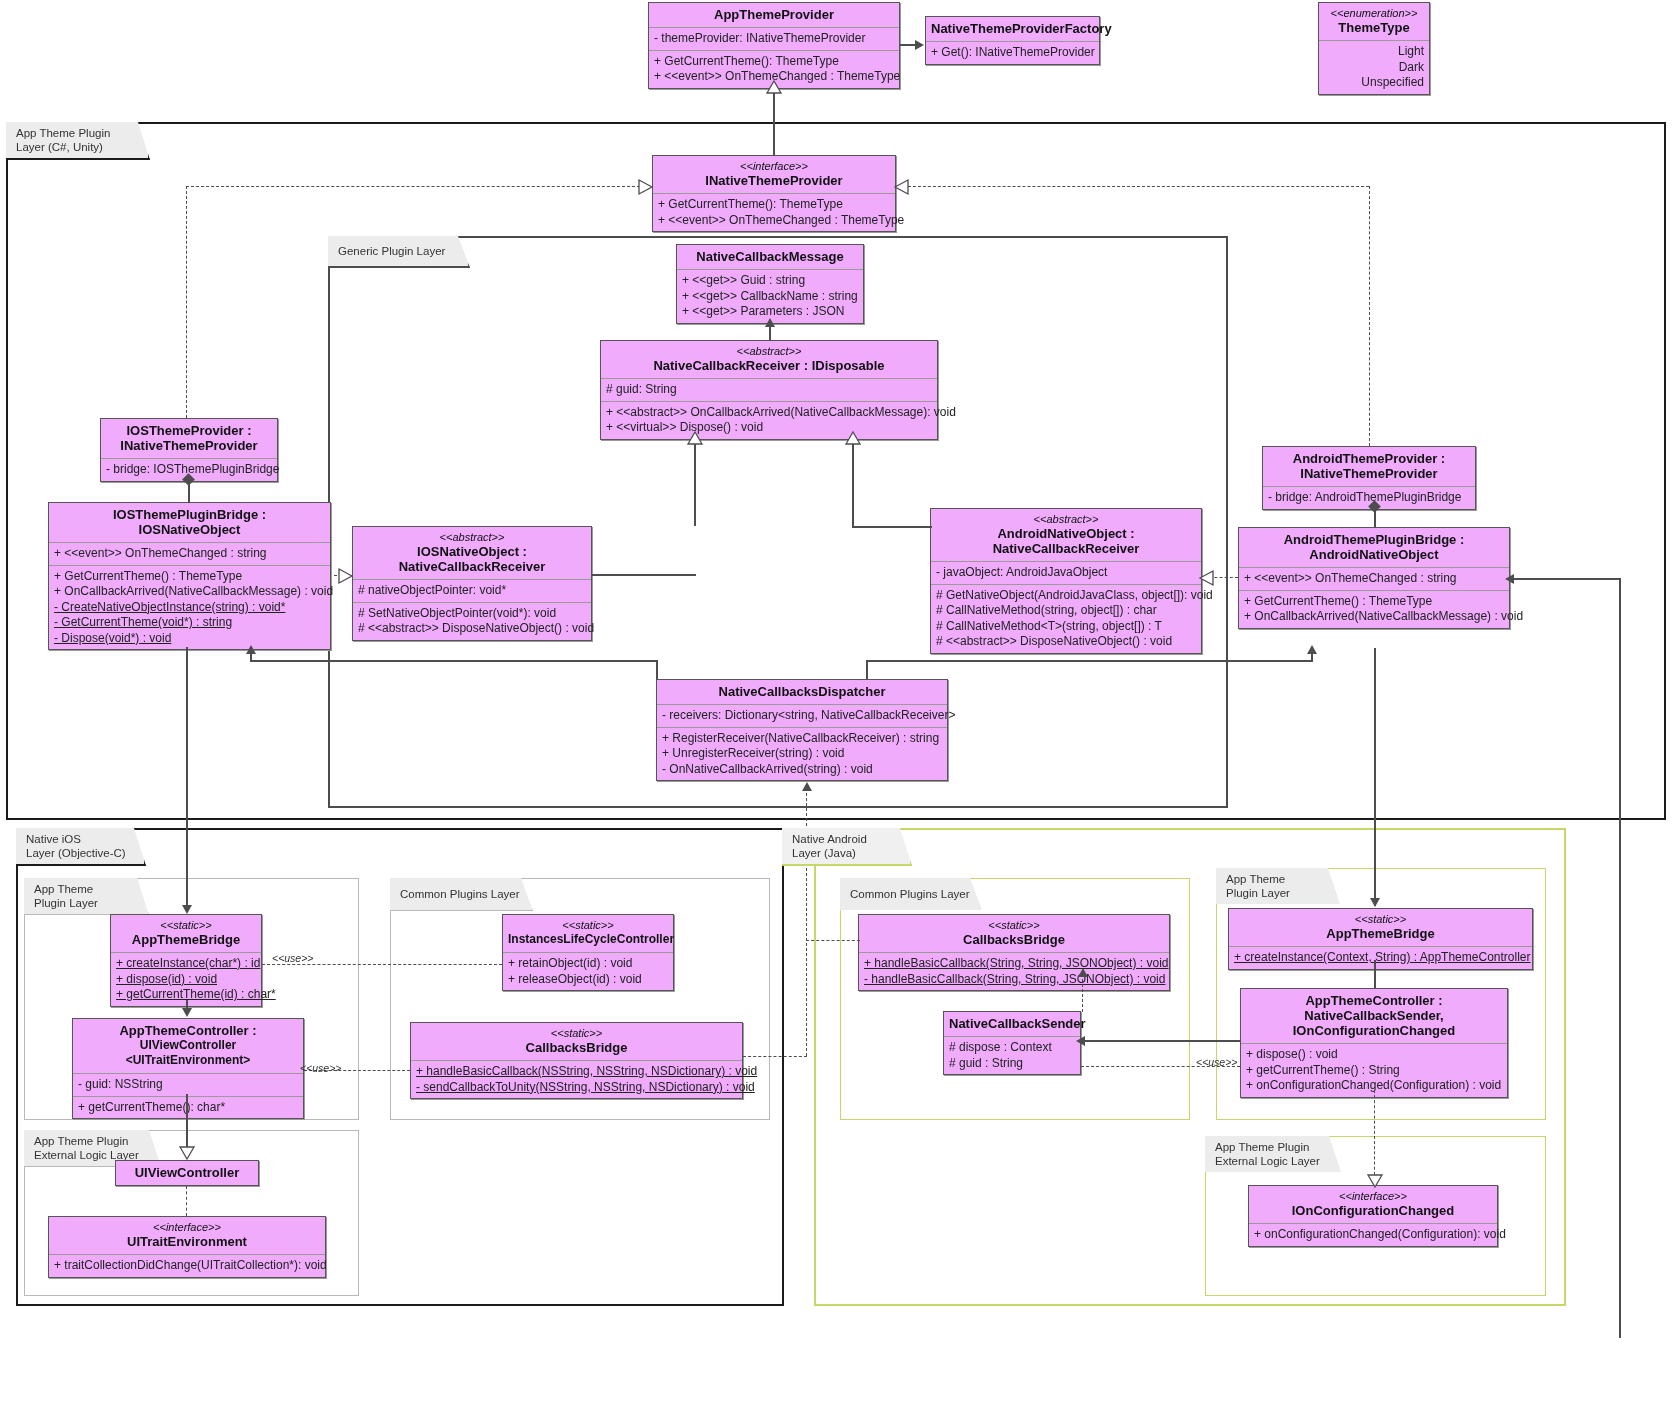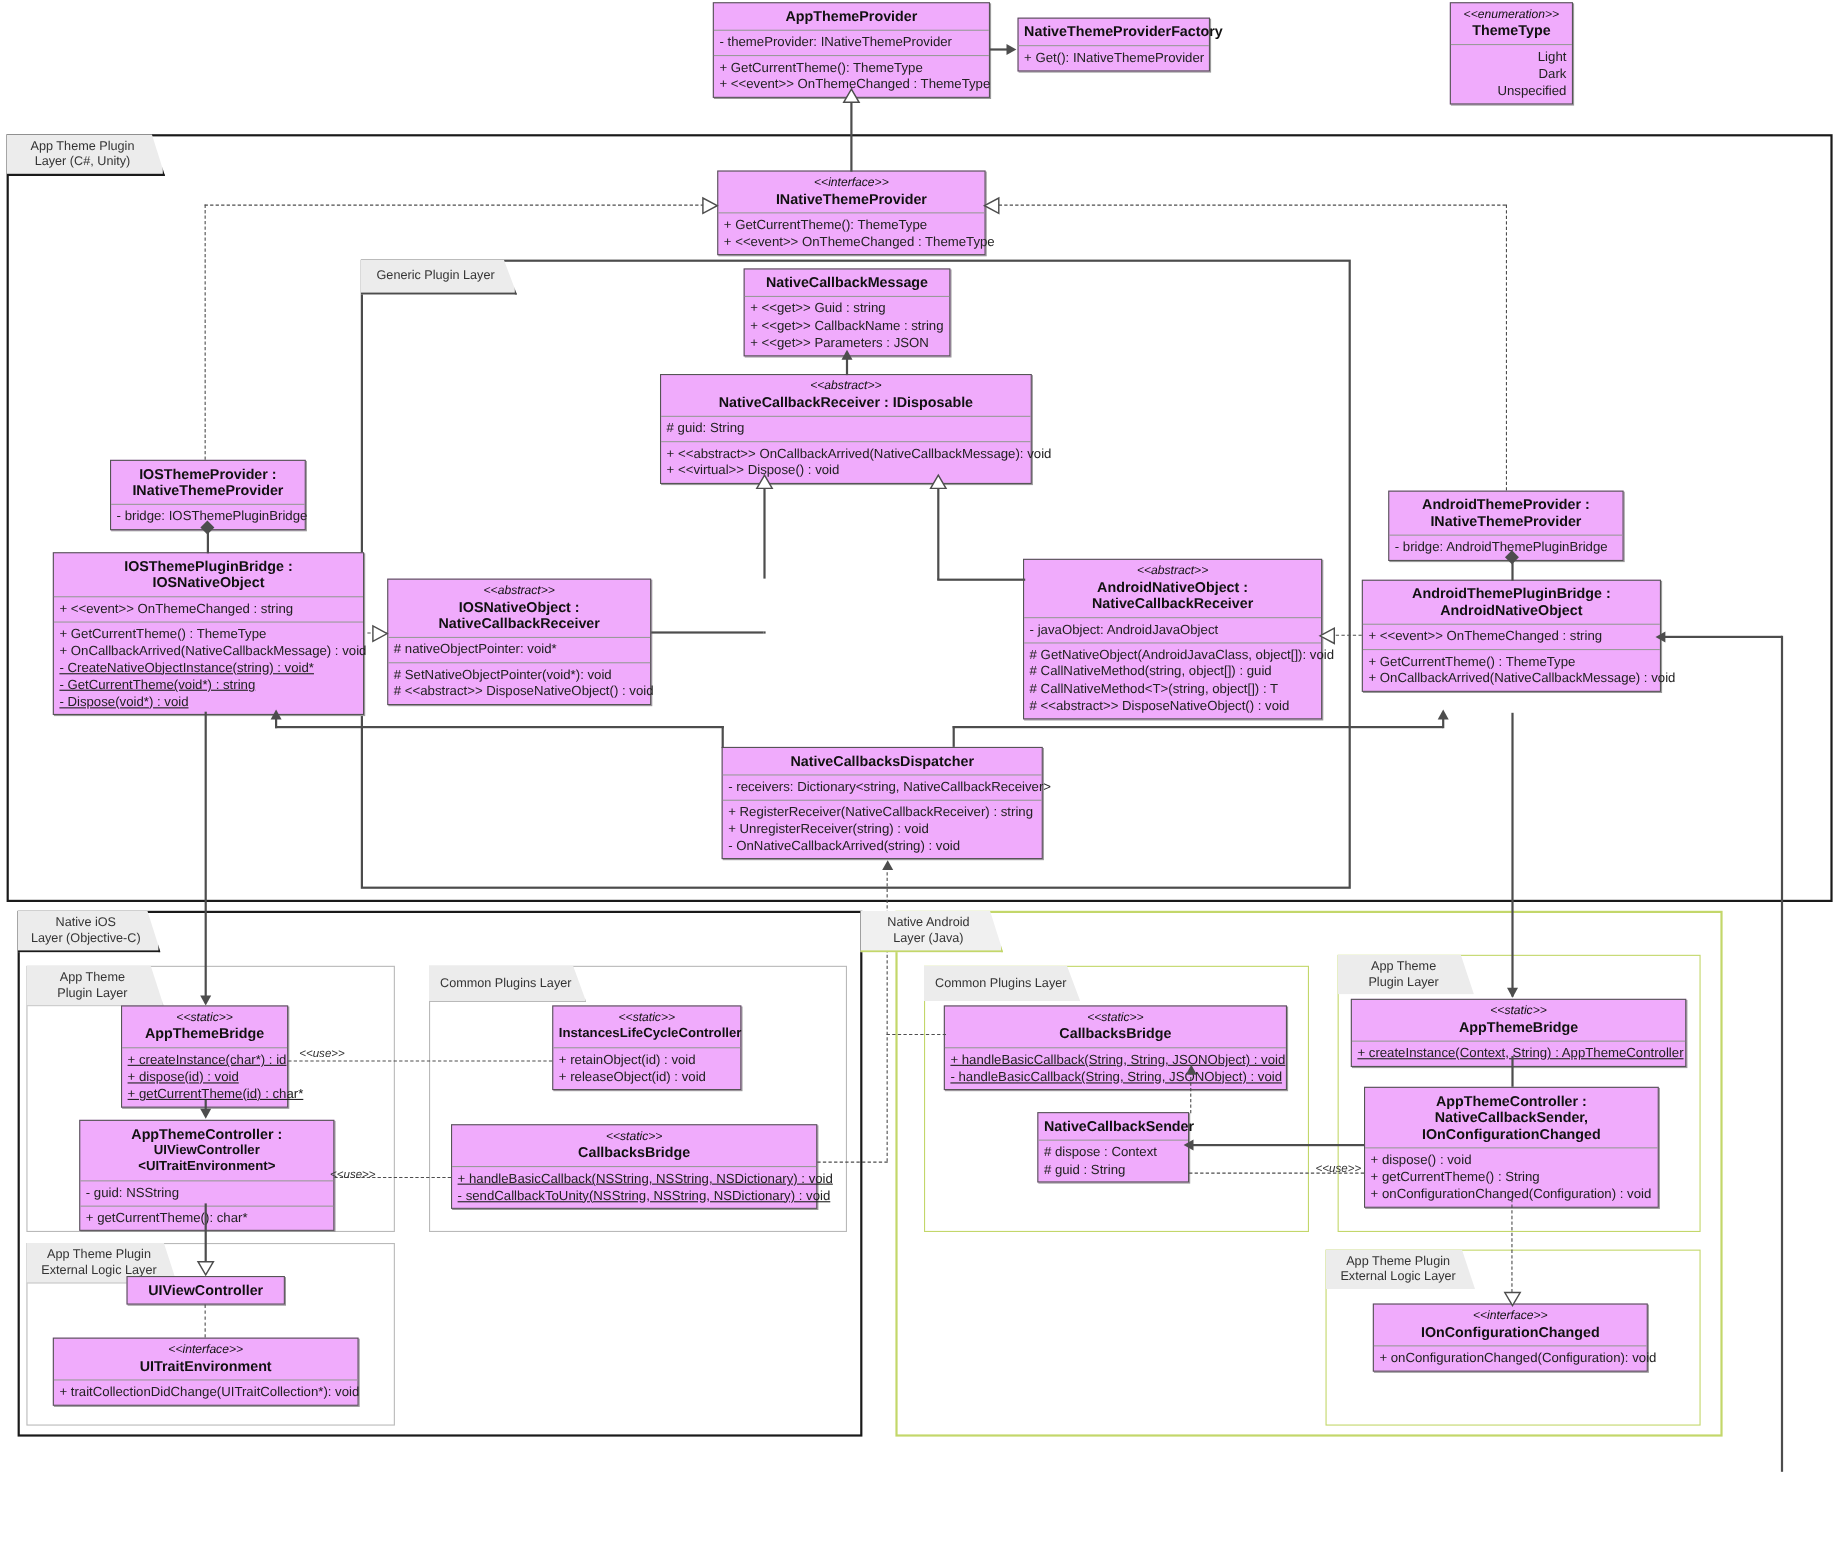--- a/index.html
+++ b/index.html
@@ -20,21 +20,21 @@
 
   
   .frame{position:absolute;box-sizing:border-box;background:transparent;}
   .frame.black{border:2px solid #1a1a1a;}
   .frame.dgray{border:2px solid #4c4c4c;}
   .frame.lgray{border:1px solid #b9b9b9;}
   .frame.green{border:2px solid #c3d76a;}
   .frame.greenthin{border:1.5px solid #c3d76a;}
 
   .tab{position:absolute;background:#ececec;font-size:11.5px;color:#333;
-       line-height:14px;padding:4px 14px 4px 10px;text-align:center;white-space:pre;}
+       line-height:14px;padding:4px 14px 4px 10px;text-align:left;white-space:pre;}
   .tab.black{border:2px solid #1a1a1a;border-top:none;border-left:none;}
   .tab.dgray{border:2px solid #4c4c4c;border-top:none;border-left:none;}
   .tab.lgray{border:1px solid #b9b9b9;border-top:none;border-left:none;}
   .tab.green{border:2px solid #c3d76a;border-top:none;border-left:none;}
   .tabclip{clip-path:polygon(0 0,calc(100% - 12px) 0,100% 100%,0 100%);}
 
   
   .ln{position:absolute;background:#4d4d4d;}
   .lnh{height:1.5px;}
   .lnv{width:1.5px;}
@@ -209,21 +209,21 @@
     <div class="sec hdr">
       <div class="stereo">&lt;&lt;abstract&gt;&gt;</div>
       <div class="nm">AndroidNativeObject :</div>
       <div class="nm">NativeCallbackReceiver</div>
     </div>
     <div class="sec">
         <div class="mem">- javaObject: AndroidJavaObject</div>
       </div>
     <div class="sec">
       <div class="mem"># GetNativeObject(AndroidJavaClass, object[]): void</div>
-      <div class="mem"># CallNativeMethod(string, object[]) : guid</div>
+      <div class="mem"># CallNativeMethod(string, object[]) : char</div>
       <div class="mem"># CallNativeMethod&lt;T&gt;(string, object[]) : T</div>
       <div class="mem"># &lt;&lt;abstract&gt;&gt; DisposeNativeObject() : void</div>
     </div>
   </div>
 
   <div class="ln lnv" style="left:852px;top:443px;height:84px;"></div>
   <div class="ln lnh" style="left:852px;top:526px;width:80px;"></div>
   <svg class="gl" style="left:845px;top:431px;width:16px;height:14px;">
     <polygon points="8,1 15,13 1,13" fill="#fff" stroke="#4d4d4d" stroke-width="1.3"></polygon>
   </svg>

